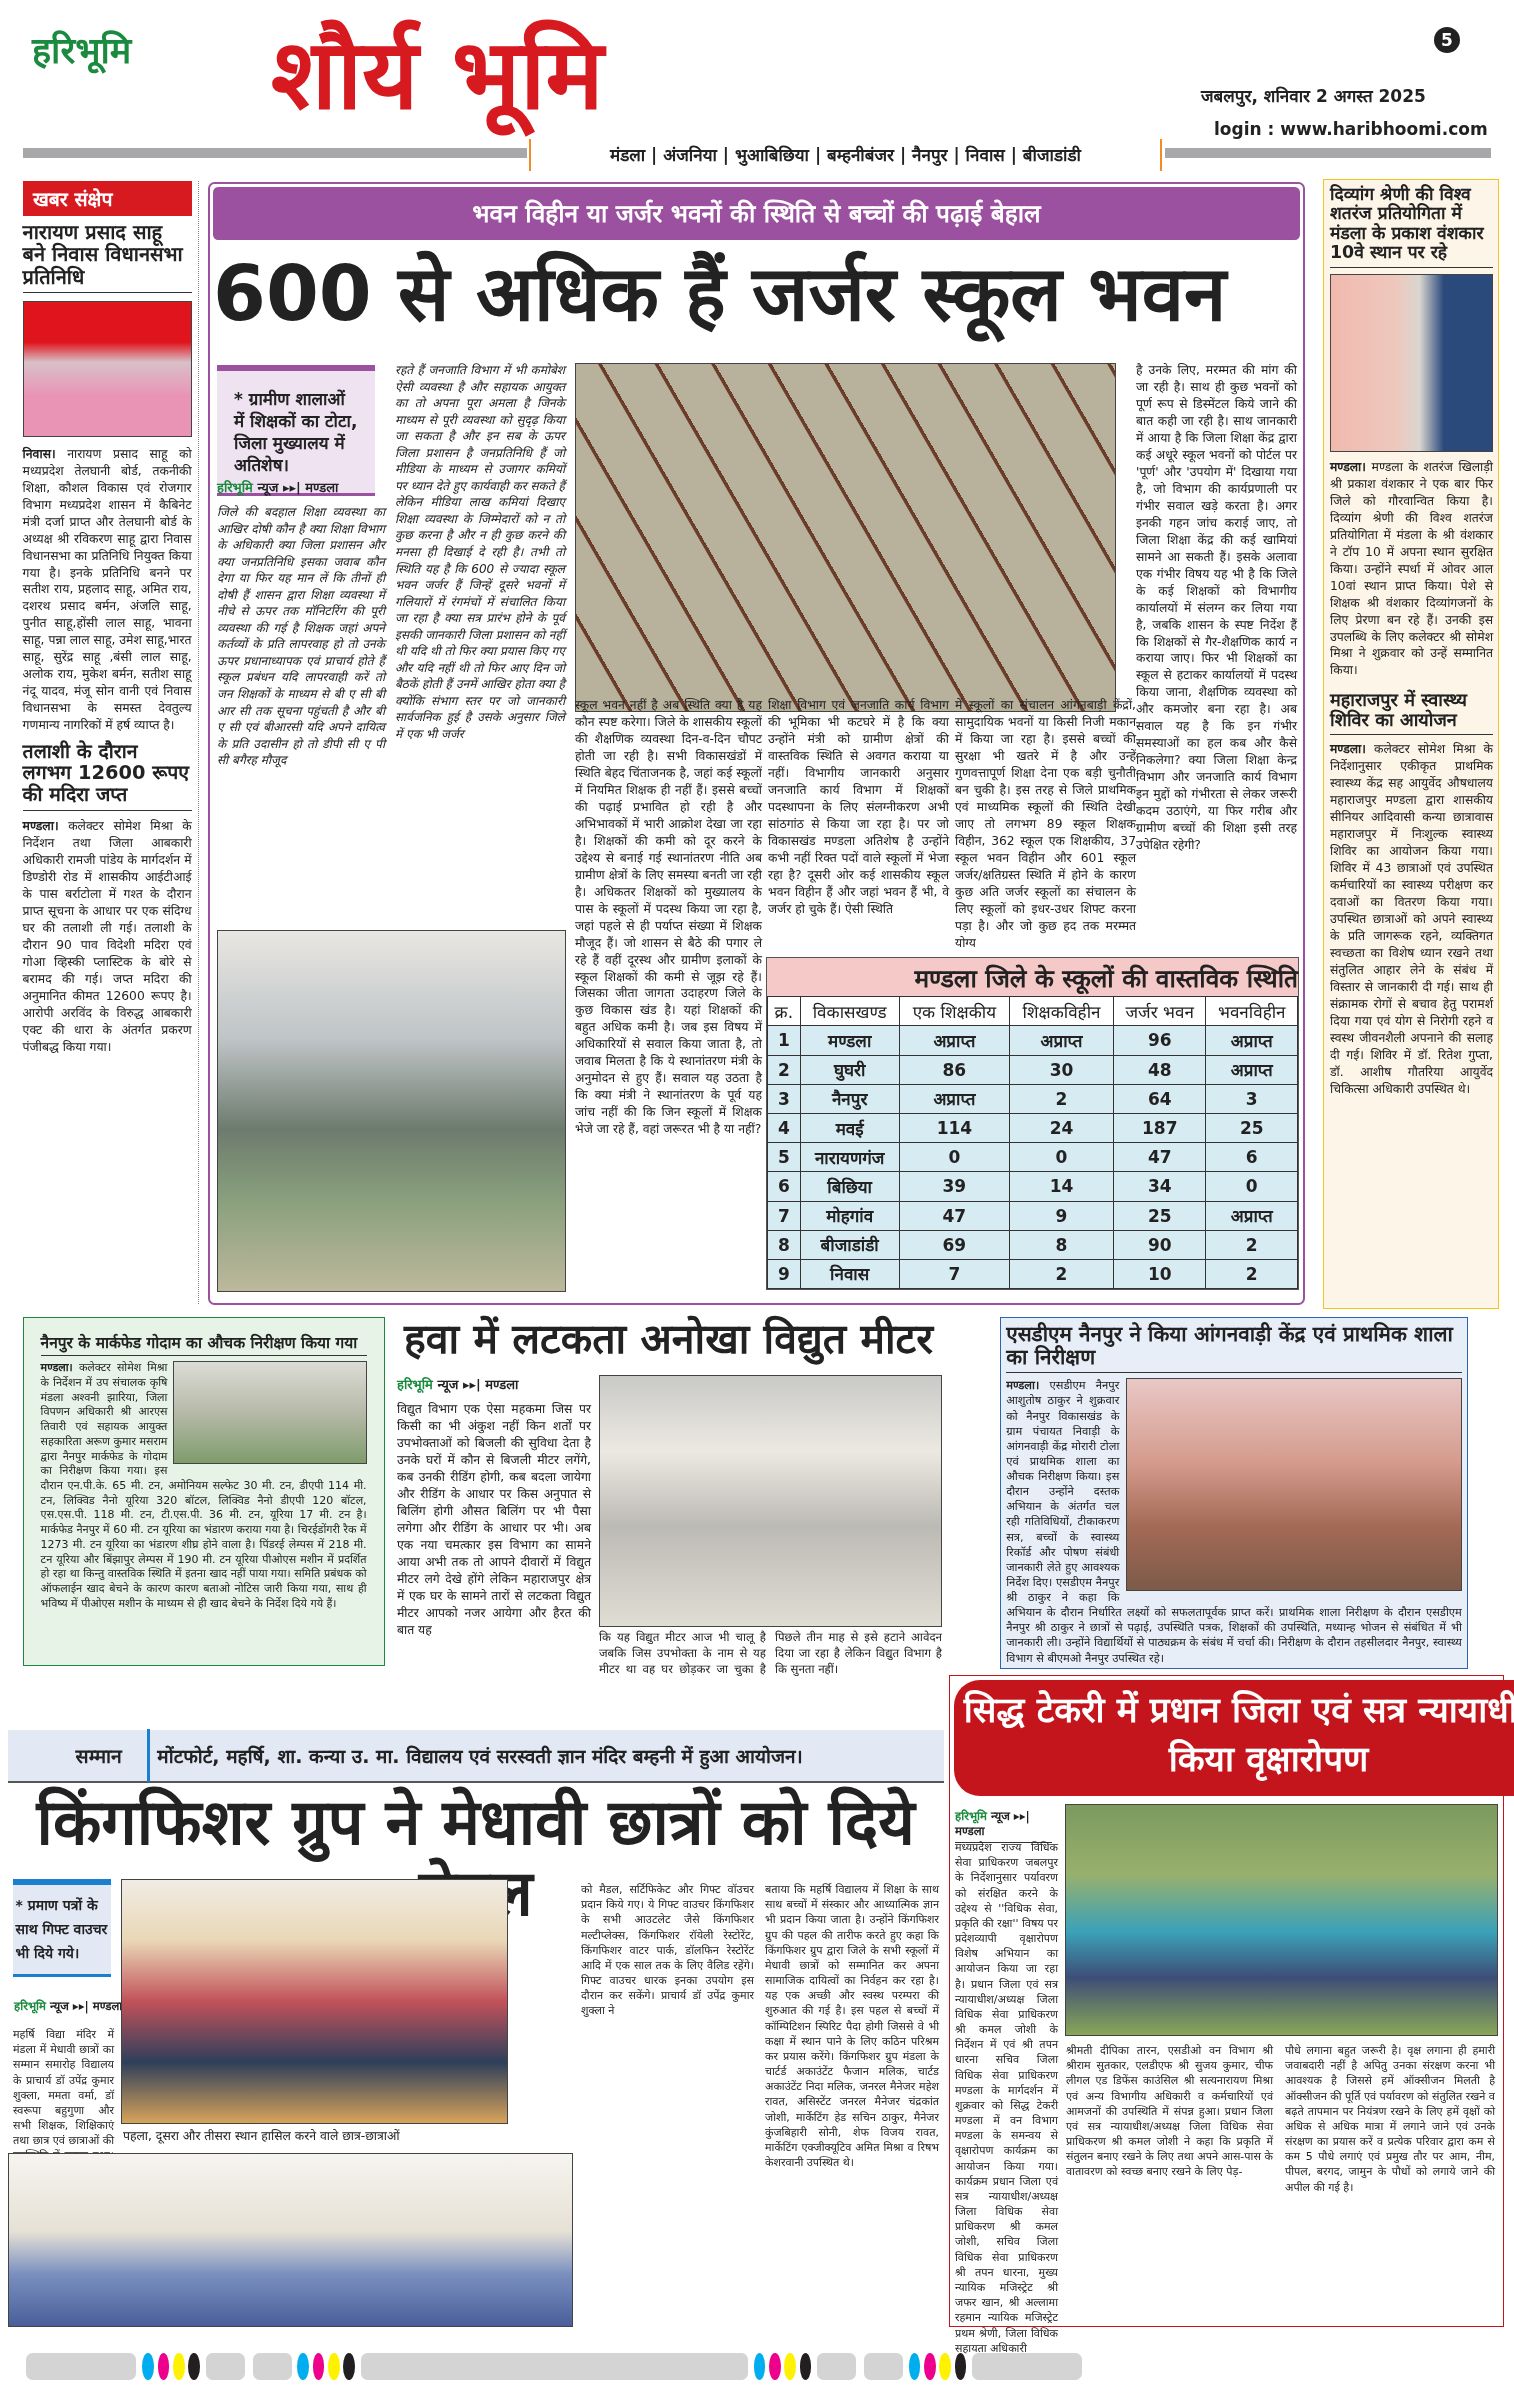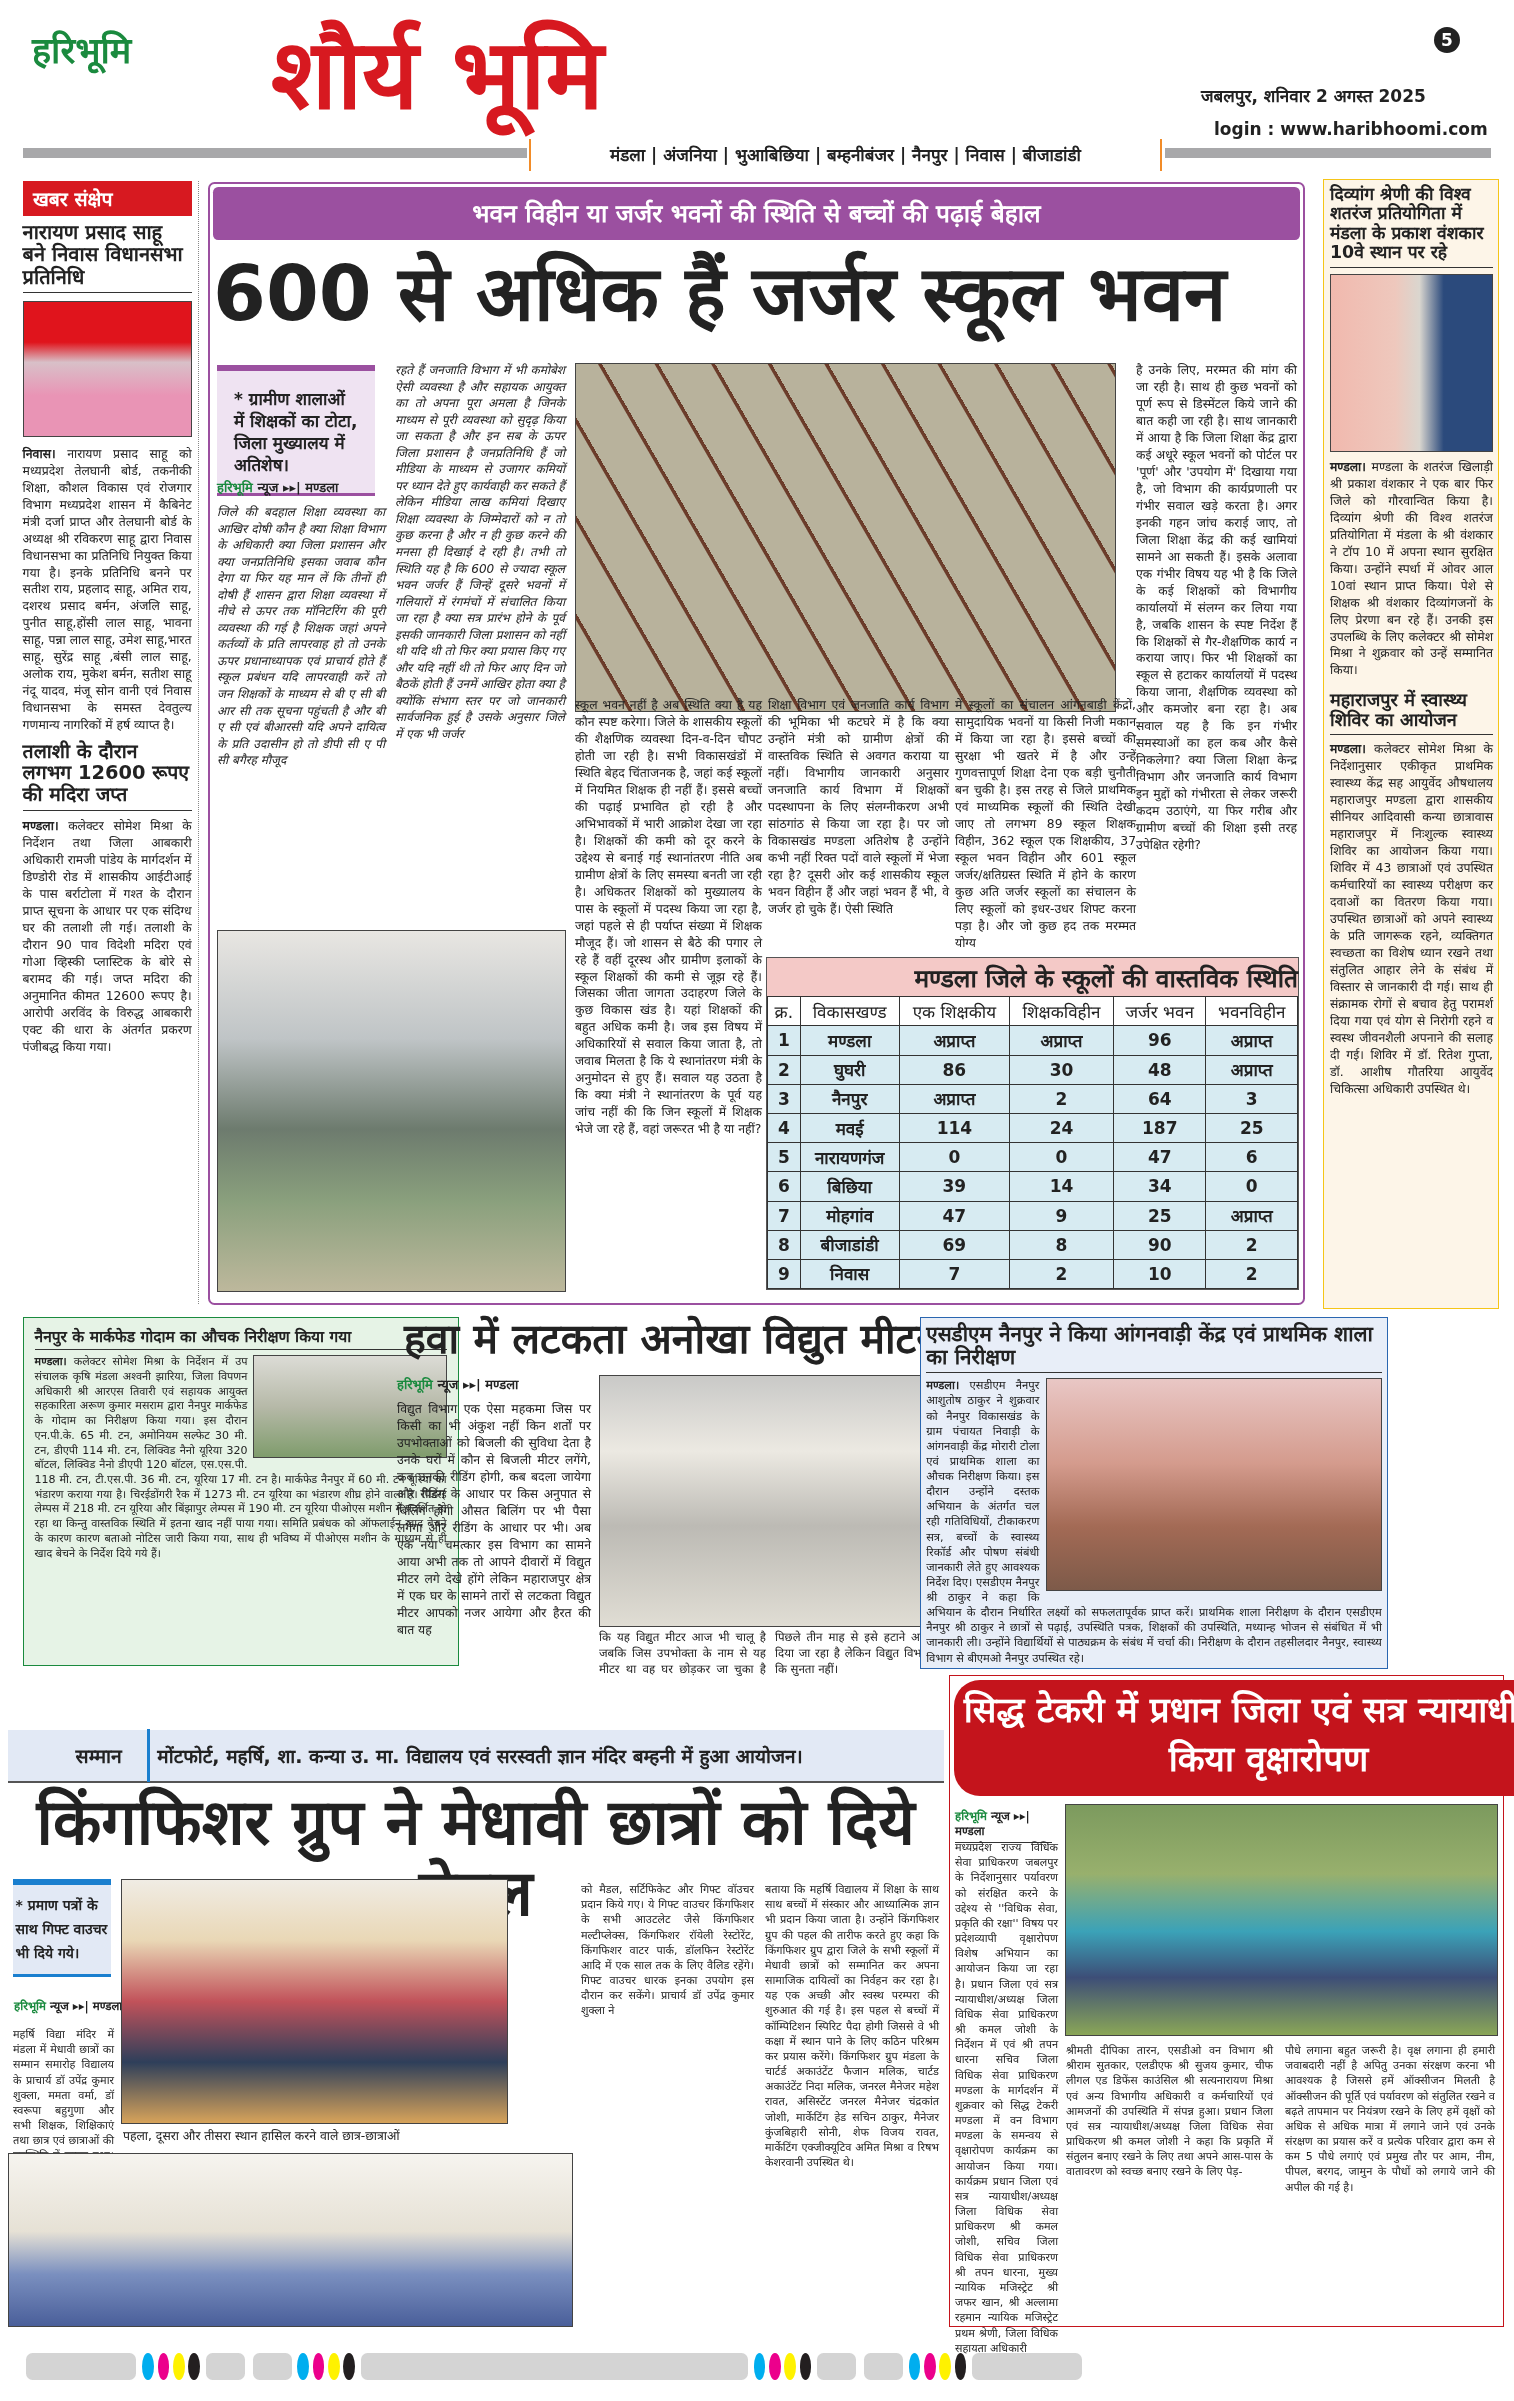--- a/index.html
+++ b/index.html
@@ -163,33 +163,33 @@
 
 <div class="abs side-box" style="left:1323px;top:179px;width:176px;height:1130px"></div>
 <div class="abs" style="left:1330px;top:185px;width:163px">
   <div class="hl-dark" style="font-size:17.4px;border-bottom:1.3px solid #333;padding-bottom:3.9px">दिव्यांग श्रेणी की विश्व शतरंज प्रतियोगिता में मंडला के प्रकाश वंशकार 10वे स्थान पर रहे</div>
   <div class="photo" style="height:178px;margin-top:6.5px;background:linear-gradient(90deg,#f1b9ae 0%,#eec8bd 40%,#dad6cf 55%,#2b4a7c 70%,#2b4a7c 100%)"></div>
   <div class="body" style="margin-top:6.5px"><b>मण्डला।</b> <span>मण्डला के शतरंज खिलाड़ी श्री प्रकाश वंशकार ने एक बार फिर जिले को गौरवान्वित किया है। दिव्यांग श्रेणी की विश्व शतरंज प्रतियोगिता में मंडला के श्री वंशकार ने टॉप 10 में अपना स्थान सुरक्षित किया। उन्होंने स्पर्धा में ओवर आल 10वां स्थान प्राप्त किया। पेशे से शिक्षक श्री वंशकार दिव्यांगजनों के लिए प्रेरणा बन रहे हैं। उनकी इस उपलब्धि के लिए कलेक्टर श्री सोमेश मिश्रा ने शुक्रवार को उन्हें सम्मानित किया।</span></div>
   <div class="hl-dark" style="font-size:18px;margin-top:10.3px;border-bottom:1.3px solid #333;padding-bottom:3.9px">महाराजपुर में स्वास्थ्य शिविर का आयोजन</div>
   <div class="body" style="margin-top:6.5px"><b>मण्डला।</b> <span>कलेक्टर सोमेश मिश्रा के निर्देशानुसार एकीकृत प्राथमिक स्वास्थ्य केंद्र सह आयुर्वेद औषधालय महाराजपुर मण्डला द्वारा शासकीय सीनियर आदिवासी कन्या छात्रावास महाराजपुर में निःशुल्क स्वास्थ्य शिविर का आयोजन किया गया। शिविर में 43 छात्राओं एवं उपस्थित कर्मचारियों का स्वास्थ्य परीक्षण कर दवाओं का वितरण किया गया। उपस्थित छात्राओं को अपने स्वास्थ्य के प्रति जागरूक रहने, व्यक्तिगत स्वच्छता का विशेष ध्यान रखने तथा संतुलित आहार लेने के संबंध में विस्तार से जानकारी दी गई। साथ ही संक्रामक रोगों से बचाव हेतु परामर्श दिया गया एवं योग से निरोगी रहने व स्वस्थ जीवनशैली अपनाने की सलाह दी गई। शिविर में डॉ. रितेश गुप्ता, डॉ. आशीष गौतरिया आयुर्वेद चिकित्सा अधिकारी उपस्थित थे।</span></div>
 </div>
 
-<div class="abs green-box" style="left:22.6px;top:1317px;width:436px;height:349px;padding:11px">
+<div class="abs green-box" style="left:22.6px;top:1317px;width:362px;height:349px;padding:17px">
   <div class="hl-dark" style="font-size:15.5px;border-bottom:1.3px solid #333;padding-bottom:2.6px">नैनपुर के मार्कफेड गोदाम का औचक निरीक्षण किया गया</div>
   <div class="photo" style="float:right;width:194px;height:103px;margin:5.2px 0 2.6px 5.2px;background:linear-gradient(180deg,#dcdcd6 0%,#b6b9a8 50%,#7f9c6c 100%)"></div>
   <div class="body" style="margin-top:5.2px;font-size:11px;line-height:1.34"><b>मण्डला।</b> <span>कलेक्टर सोमेश मिश्रा के निर्देशन में उप संचालक कृषि मंडला अश्वनी झारिया, जिला विपणन अधिकारी श्री आरएस तिवारी एवं सहायक आयुक्त सहकारिता अरूण कुमार मसराम द्वारा नैनपुर मार्कफेड के गोदाम का निरीक्षण किया गया। इस दौरान एन.पी.के. 65 मी. टन, अमोनियम सल्फेट 30 मी. टन, डीएपी 114 मी. टन, लिक्विड नैनो यूरिया 320 बॉटल, लिक्विड नैनो डीएपी 120 बॉटल, एस.एस.पी. 118 मी. टन, टी.एस.पी. 36 मी. टन, यूरिया 17 मी. टन है। मार्कफेड नैनपुर में 60 मी. टन यूरिया का भंडारण कराया गया है। चिरईडोंगरी रैक में 1273 मी. टन यूरिया का भंडारण शीघ्र होने वाला है। पिंडरई लेम्पस में 218 मी. टन यूरिया और बिंझापुर लेम्पस में 190 मी. टन यूरिया पीओएस मशीन में प्रदर्शित हो रहा था किन्तु वास्तविक स्थिति में इतना खाद नहीं पाया गया। समिति प्रबंधक को ऑफलाईन खाद बेचने के कारण कारण बताओ नोटिस जारी किया गया, साथ ही भविष्य में पीओएस मशीन के माध्यम से ही खाद बेचने के निर्देश दिये गये हैं।</span></div>
 </div>
 
 <div class="abs hl-dark" style="left:394px;top:1317px;width:549px;font-size:41px;text-align:center">हवा में लटकता अनोखा विद्युत मीटर</div>
 <div class="abs byline" style="left:397px;top:1375px"><span class="hb">हरिभूमि</span> <span>न्यूज ▸▸| मण्डला</span></div>
 <div class="abs body" style="left:397px;top:1401px;width:194px">विद्युत विभाग एक ऐसा महकमा जिस पर किसी का भी अंकुश नहीं किन शर्तों पर उपभोक्ताओं को बिजली की सुविधा देता है उनके घरों में कौन से बिजली मीटर लगेंगे, कब उनकी रीडिंग होगी, कब बदला जायेगा और रीडिंग के आधार पर किस अनुपात से बिलिंग होगी औसत बिलिंग पर भी पैसा लगेगा और रीडिंग के आधार पर भी। अब एक नया चमत्कार इस विभाग का सामने आया अभी तक तो आपने दीवारों में विद्युत मीटर लगे देखे होंगे लेकिन महाराजपुर क्षेत्र में एक घर के सामने तारों से लटकता विद्युत मीटर आपको नजर आयेगा और हैरत की बात यह</div>
 <div class="abs photo" style="left:599px;top:1375px;width:343px;height:252px;background:linear-gradient(180deg,#c9c9c7 0%,#ece9e2 30%,#bcbab4 60%,#e0ddd4 100%)"></div>
 <div class="abs body" style="left:599px;top:1630px;width:343px;column-count:2;column-gap:9px;font-size:11.6px">कि यह विद्युत मीटर आज भी चालू है जबकि जिस उपभोक्ता के नाम से यह मीटर था वह घर छोड़कर जा चुका है पिछले तीन माह से इसे हटाने आवेदन दिया जा रहा है लेकिन विद्युत विभाग है कि सुनता नहीं।</div>
 
-<div class="abs blue-box" style="left:920px;top:1317px;width:468px;height:352px;padding:5.2px">
+<div class="abs blue-box" style="left:1000px;top:1317px;width:468px;height:352px;padding:5.2px">
   <div class="hl-dark" style="font-size:20.7px;border-bottom:1.3px solid #333;padding-bottom:2.6px">एसडीएम नैनपुर ने किया आंगनवाड़ी केंद्र एवं प्राथमिक शाला का निरीक्षण</div>
   <div class="photo" style="float:right;width:336px;height:213px;margin:5.2px 0 3.9px 6.5px;background:linear-gradient(180deg,#e9c7c5 0%,#d49b8d 40%,#a36a55 70%,#7d5a49 100%)"></div>
   <div class="body" style="margin-top:5.2px;font-size:11.3px;line-height:1.34"><b>मण्डला।</b> <span>एसडीएम नैनपुर आशुतोष ठाकुर ने शुक्रवार को नैनपुर विकासखंड के ग्राम पंचायत निवाड़ी के आंगनवाड़ी केंद्र मोरारी टोला एवं प्राथमिक शाला का औचक निरीक्षण किया। इस दौरान उन्होंने दस्तक अभियान के अंतर्गत चल रही गतिविधियों, टीकाकरण सत्र, बच्चों के स्वास्थ्य रिकॉर्ड और पोषण संबंधी जानकारी लेते हुए आवश्यक निर्देश दिए। एसडीएम नैनपुर श्री ठाकुर ने कहा कि अभियान के दौरान निर्धारित लक्ष्यों को सफलतापूर्वक प्राप्त करें। प्राथमिक शाला निरीक्षण के दौरान एसडीएम नैनपुर श्री ठाकुर ने छात्रों से पढ़ाई, उपस्थिति पत्रक, शिक्षकों की उपस्थिति, मध्यान्ह भोजन से संबंधित में भी जानकारी ली। उन्होंने विद्यार्थियों से पाठ्यक्रम के संबंध में चर्चा की। निरीक्षण के दौरान तहसीलदार नैनपुर, स्वास्थ्य विभाग से बीएमओ नैनपुर उपस्थित रहे।</span></div>
 </div>
 
 <div class="abs sammaan-bar" style="left:7.7px;top:1730px;width:936px;height:53px;display:flex;align-items:center">
   <div style="width:62px;"></div>
   <div style="width:58px;font-size:19.4px;font-weight:bold;text-align:center">सम्मान</div>
   <div style="width:2.6px;height:53px;background:#1a7fcf;margin:0 7.7px 0 19.4px"></div>
   <div style="font-size:19px;font-weight:bold">मोंटफोर्ट, महर्षि, शा. कन्या उ. मा. विद्यालय एवं सरस्वती ज्ञान मंदिर बम्हनी में हुआ आयोजन।</div>

